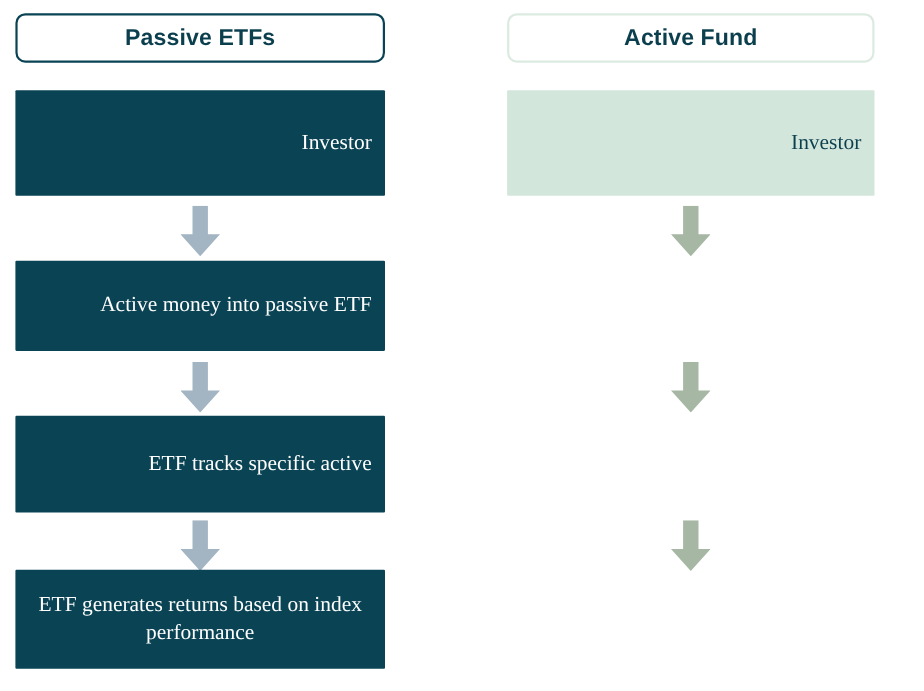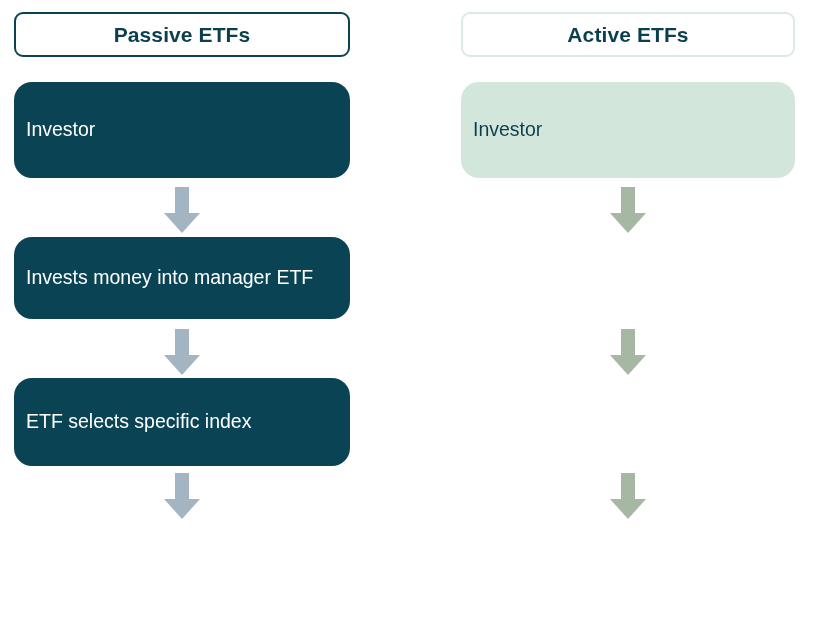--- a/index.html
+++ b/index.html
@@ -55,26 +55,27 @@
     line-height: 1.1;
     white-space: nowrap;
   }
 
   
   .step-box {
     position: absolute;
     left: 0;
     width: 100%;
     box-sizing: border-box;
-    border-radius: 18px;
+    border-radius: 1px;
     display: flex;
     align-items: center;
-    justify-content: flex-start;
+    justify-content: flex-end;
     text-align: center;
     padding: 6px 12px;
+    font-family: Liberation Serif, serif;
   }
   .step-box.dark  { background: #0A4454; }
   .step-box.light { background: #D3E6DC; }
 
   .step-label {
     font-size: 19.5px;
     line-height: 1.32;
     font-weight: normal;
   }
   .dark  .step-label { color: #FFFFFF; }
@@ -116,45 +117,48 @@
       <span class="step-label">Investor</span>
     </div>
 
     <div class="arrow a1">
       <svg viewBox="0 0 36 46" xmlns="http://www.w3.org/2000/svg" aria-hidden="true">
         <polygon points="11,0 25,0 25,26 36,26 18,46 0,26 11,26" fill="#A3B4C2"></polygon>
       </svg>
     </div>
 
     <div class="step-box dark row2">
-      <span class="step-label">Invests money into manager ETF</span>
+      <span class="step-label">Active money into passive ETF</span>
     </div>
 
     <div class="arrow a2">
       <svg viewBox="0 0 36 46" xmlns="http://www.w3.org/2000/svg" aria-hidden="true">
         <polygon points="11,0 25,0 25,26 36,26 18,46 0,26 11,26" fill="#A3B4C2"></polygon>
       </svg>
     </div>
 
     <div class="step-box dark row3">
-      <span class="step-label">ETF selects specific index</span>
+      <span class="step-label">ETF tracks specific active</span>
     </div>
 
     <div class="arrow a3">
       <svg viewBox="0 0 36 46" xmlns="http://www.w3.org/2000/svg" aria-hidden="true">
         <polygon points="11,0 25,0 25,26 36,26 18,46 0,26 11,26" fill="#A3B4C2"></polygon>
       </svg>
     </div>
 
+    <div class="step-box dark row4">
+      <span class="step-label">ETF generates returns based on index performance</span>
+    </div>
   </div>
 
   <div class="column right">
 
     <div class="header-box right-hdr">
-      <span class="header-label">Active ETFs</span>
+      <span class="header-label">Active Fund</span>
     </div>
 
     <div class="step-box light row1">
       <span class="step-label">Investor</span>
     </div>
 
     <div class="arrow a1">
       <svg viewBox="0 0 36 46" xmlns="http://www.w3.org/2000/svg" aria-hidden="true">
         <polygon points="11,0 25,0 25,26 36,26 18,46 0,26 11,26" fill="#A6B8A4"></polygon>
       </svg>

